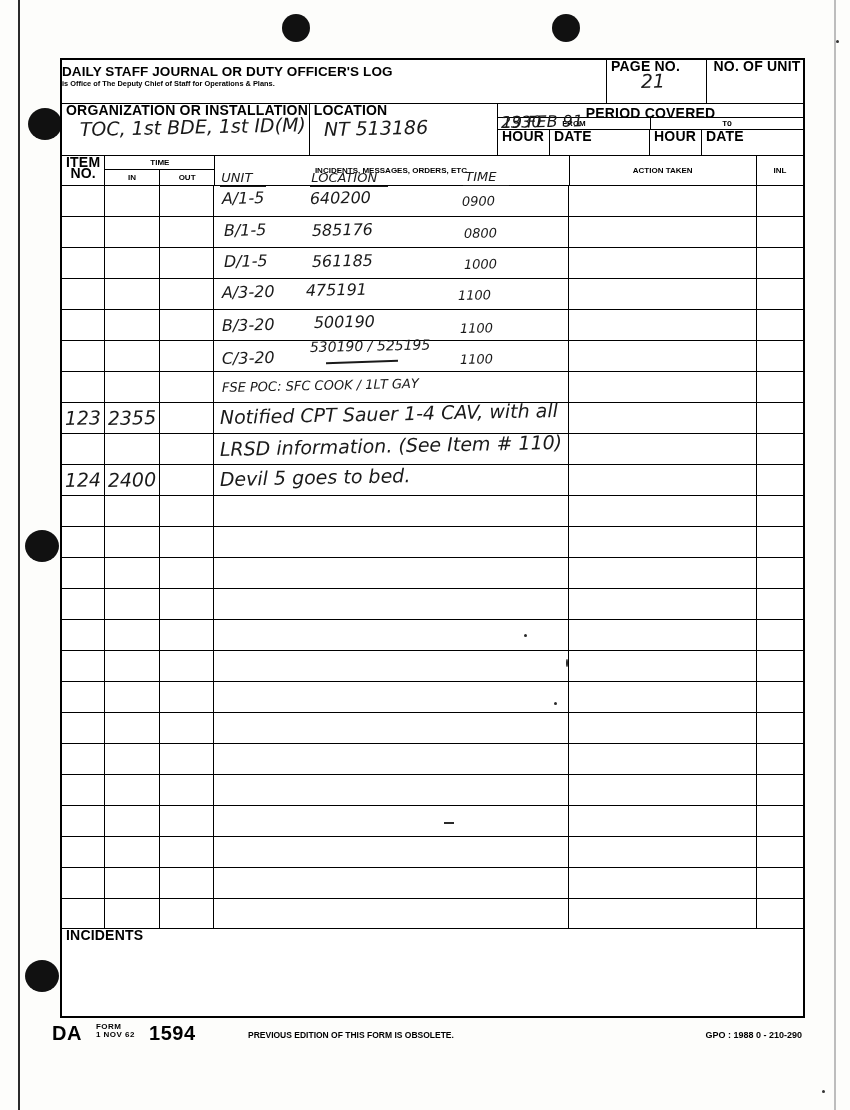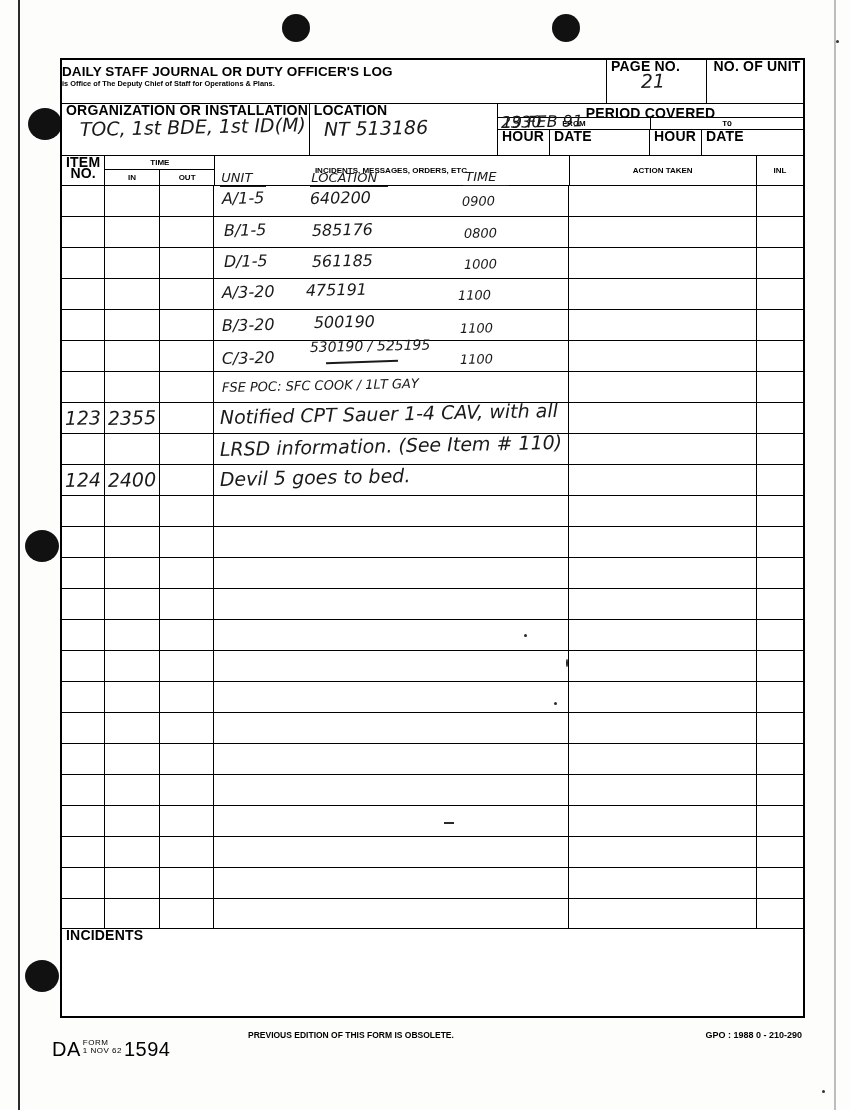--- a/index.html
+++ b/index.html
@@ -192,31 +192,31 @@
   
   .legend {
     position: absolute;
     left: 52px;
     top: 1022px;
     width: 760px;
     height: 26px;
   }
   .da-form {
     position: absolute;
-    left: 0; top: 16px;
-    font-weight: normal;
+    left: 0; top: 0;
+    font-weight: bold;
     font-size: 20px;
     letter-spacing: .5px;
   }
   .da-form .small {
     font-size: 8px;
     display: inline-block;
     line-height: 8px;
     vertical-align: 3px;
-    margin: 0 2px;
+    margin: 0 14px;
   }
   .prev-ed {
     position: absolute;
     left: 196px;
     top: 8px;
     font-size: 8.5px;
     font-weight: bold;
   }
   .gpo {
     position: absolute;

